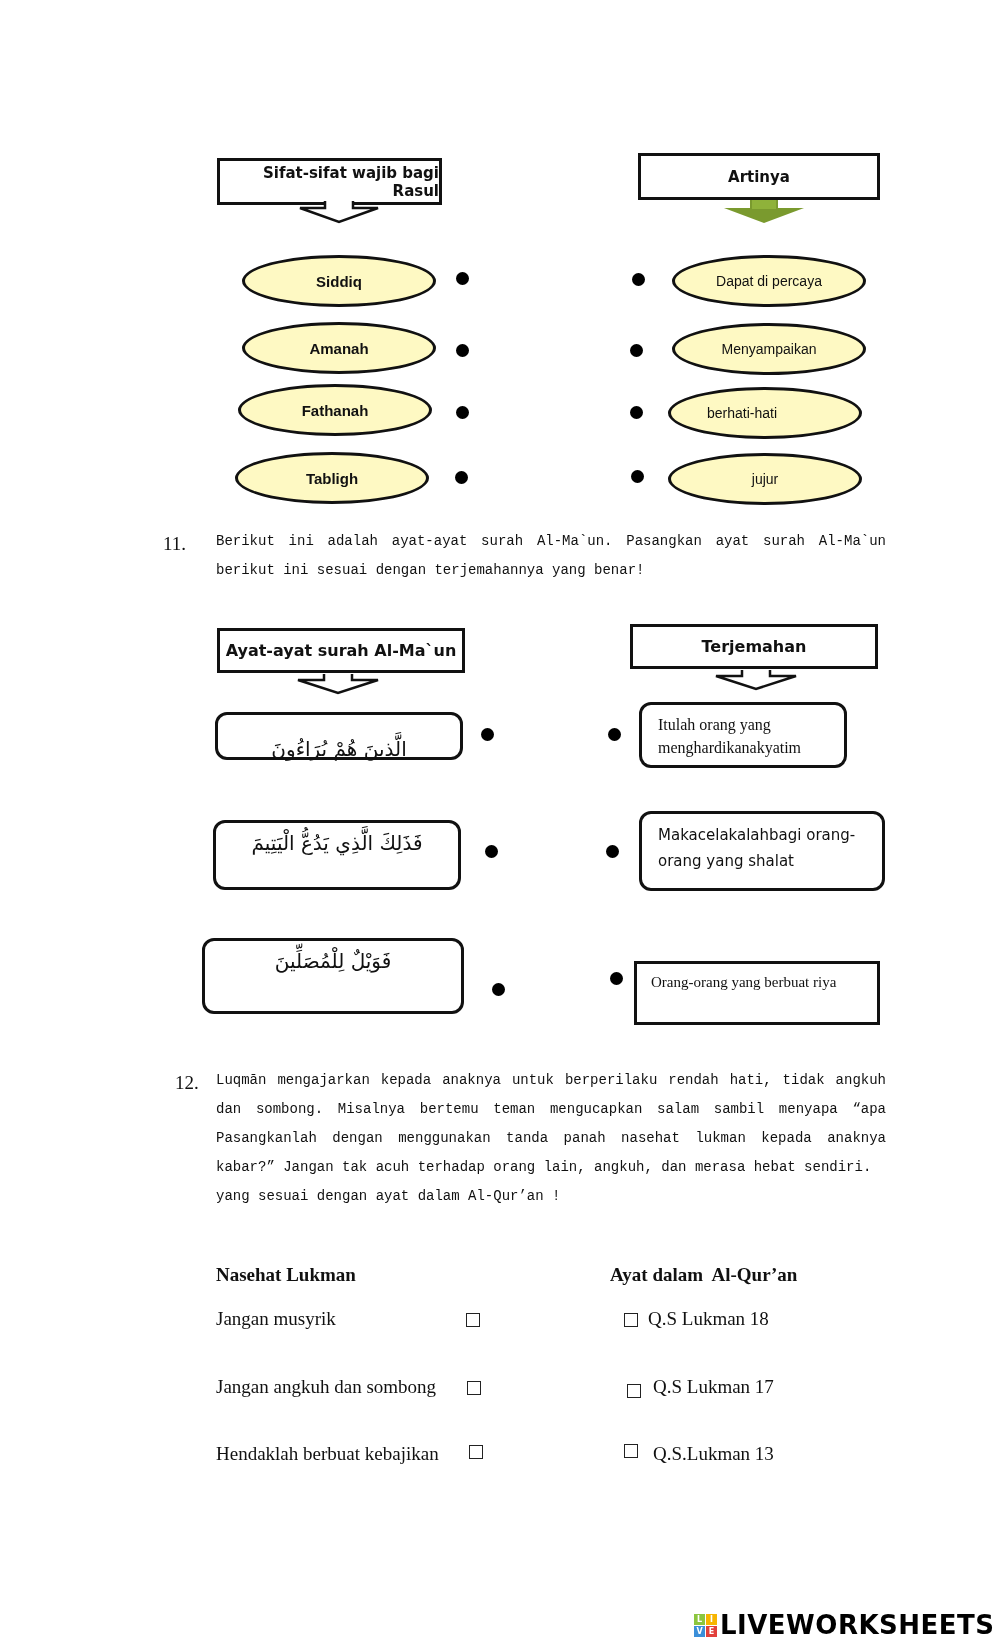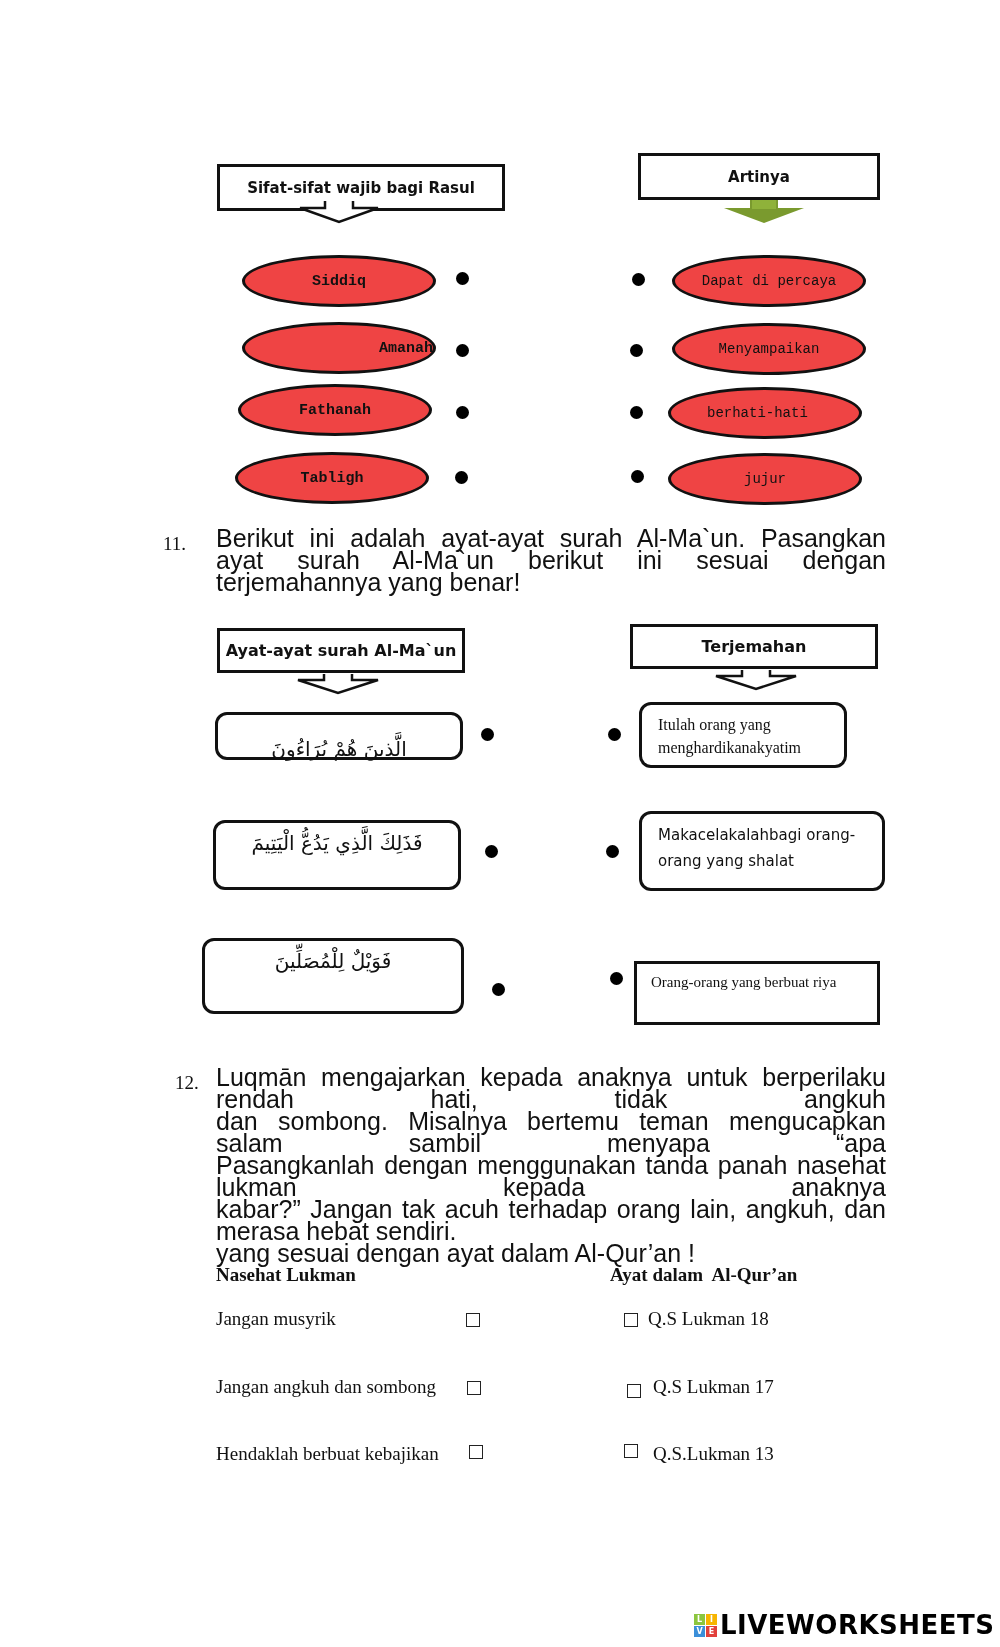--- a/index.html
+++ b/index.html
@@ -9,79 +9,79 @@
   .serif { font-family: "Liberation Serif", "DejaVu Serif", serif; }
 
   .hdr-box {
     position: absolute; border: 3px solid #111; background: #fff;
     display: flex; align-items: center; justify-content: center;
     font-family: "DejaVu Sans", "Liberation Sans", sans-serif;
     font-weight: bold; font-size: 15px; box-sizing: border-box;
   }
   .oval {
     position: absolute; border: 3px solid #111; border-radius: 50%;
-    background: #ef4444; box-sizing: border-box;
+    background: #fef9c3; box-sizing: border-box;
     display: flex; align-items: center; justify-content: center;
-    font-family: Liberation Mono, monospace;
+    font-family: Liberation Sans, sans-serif;
     font-size: 14px;
   }
   .oval.bold { font-weight: bold; font-size: 15px; }
   .dot {
     position: absolute; width: 13px; height: 13px; border-radius: 50%;
     background: #000; cursor: pointer;
   }
   .rbox {
     position: absolute; border: 3px solid #111; border-radius: 12px;
     background: #fff; box-sizing: border-box;
   }
   .arabic {
     font-family: "DejaVu Sans", "Liberation Sans", sans-serif;
     font-size: 20px; direction: rtl; text-align: center;
   }
   .q-text {
-    font-family: Liberation Sans, sans-serif;
-    font-size: 25px; line-height: 22px; text-align: justify;
+    font-family: Liberation Mono, monospace;
+    font-size: 14px; line-height: 29px; text-align: justify;
   }
   .q-num {
     font-family: "Liberation Serif", "DejaVu Serif", serif; font-size: 19px;
   }
   .chk {
     position: absolute; width: 12px; height: 12px; border: 1.5px solid #222;
     background: #fff; cursor: pointer;
   }
   .list-text {
     position: absolute; font-family: "Liberation Serif", "DejaVu Serif", serif; font-size: 19px;
   }
   .logo-text {
     font-family: "DejaVu Sans", "Liberation Sans", sans-serif; font-weight: bold;
     font-size: 26px; color: #000000; letter-spacing: 0.5px;
   }
 </style>
 </head>
 <body>
 
-<div class="hdr-box" style="left:217px;top:164px;width:288px;height:47px;">
+<div class="hdr-box" style="left:217px;top:158px;width:225px;height:47px;text-align:right;">
   <span>Sifat-sifat wajib bagi Rasul</span>
 </div>
 <svg class="abs" style="left:298px;top:200px;" width="82" height="24" viewBox="0 0 82 24">
   <path d="M27 1 L27 8 L2 8 L41 22 L80 8 L55 8 L55 1" fill="#fff" stroke="#111" stroke-width="2.5"></path>
 </svg>
 
 <div class="hdr-box" style="left:638px;top:153px;width:242px;height:47px;">
   <span>Artinya</span>
 </div>
 <svg class="abs" style="left:722px;top:200px;" width="84" height="24" viewBox="0 0 84 24">
   <path d="M28 0 L28 8 L2 8 L42 23 L82 8 L56 8 L56 0 Z" fill="#7a9a2e"></path>
   <path d="M30 0 L30 9 L54 9 L54 0 Z" fill="#8fb23a"></path>
 </svg>
 
 <div class="oval bold" style="left:242px;top:255px;width:194px;height:52px;">
   <span>Siddiq</span>
 </div>
-<div class="oval bold" style="left:242px;top:322px;width:194px;height:52px;justify-content:flex-end;">
+<div class="oval bold" style="left:242px;top:322px;width:194px;height:52px;">
   <span>Amanah</span>
 </div>
 <div class="oval bold" style="left:238px;top:384px;width:194px;height:52px;">
   <span>Fathanah</span>
 </div>
 <div class="oval bold" style="left:235px;top:452px;width:194px;height:52px;">
   <span>Tabligh</span>
 </div>
 
 <div class="dot" style="left:456px;top:272px;"></div>

